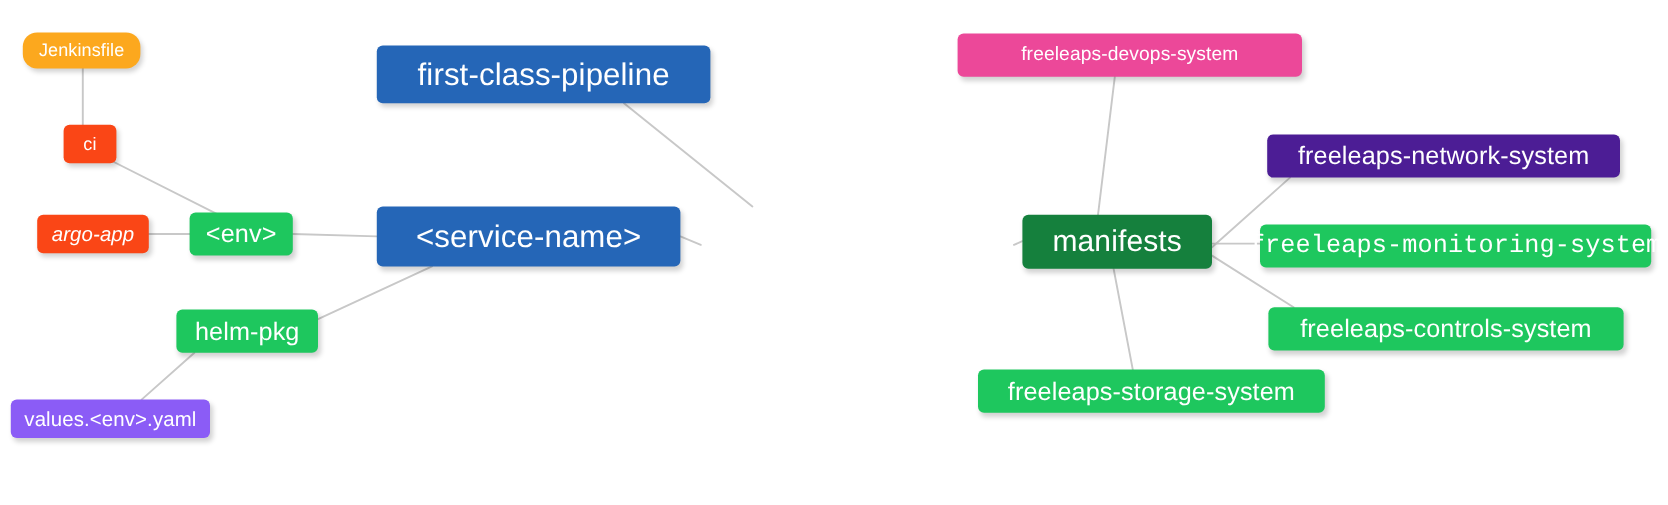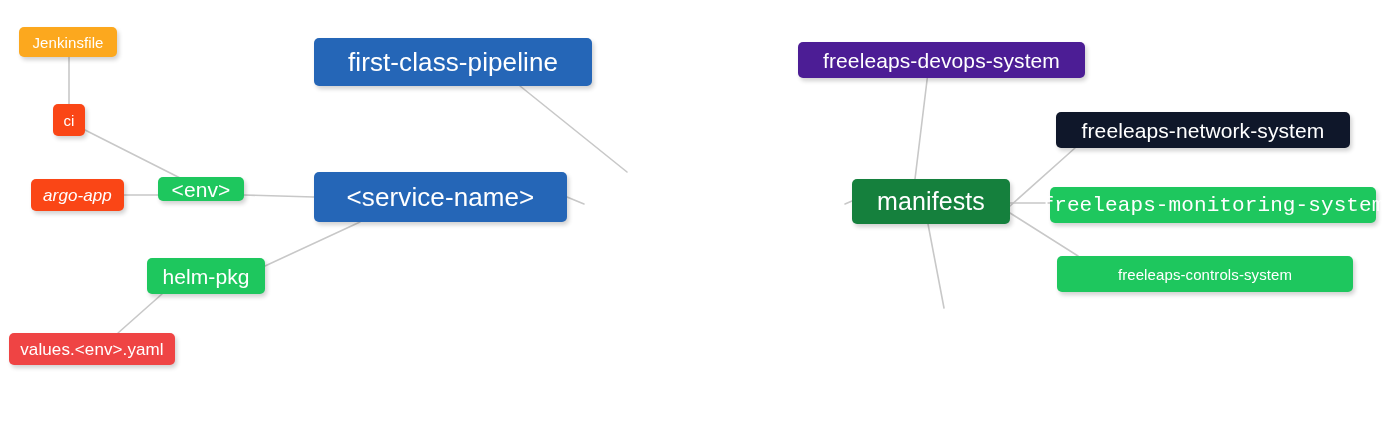--- a/index.html
+++ b/index.html
@@ -71,43 +71,46 @@
     </svg>
     <div class="node" style="left: 314px; top: 172px; width: 253px; height: 50px; background: rgb(37, 102, 183); font-size: 26px; text-align: right;">
       <span class="node-label">&lt;service-name&gt;</span>
     </div>
     <div class="node" style="left: 852px; top: 179px; width: 158px; height: 45px; background: #15803d; font-size: 25px;">
       <span class="node-label">manifests</span>
     </div>
     <div class="node" style="left: 314px; top: 38px; width: 278px; height: 48px; background: rgb(37, 102, 183); font-size: 26px;">
       <span class="node-label">first-class-pipeline</span>
     </div>
-    <div class="node" style="left: 158px; top: 177px; width: 86px; height: 24px; background: rgb(30, 199, 94); font-size: 21px;">
+    <div class="node" style="left: 158px; top: 177px; width: 86px; height: 36px; background: rgb(30, 199, 94); font-size: 21px;">
       <span class="node-label">&lt;env&gt;</span>
     </div>
     <div class="node" style="left: 147px; top: 258px; width: 118px; height: 36px; background: rgb(30, 199, 94); font-size: 21px;">
       <span class="node-label">helm-pkg</span>
     </div>
-    <div class="node" style="left: 53px; top: 104px; width: 32px; height: 32px; background: rgb(250, 70, 22); font-size: 15px;">
+    <div class="node" style="left: 53px; top: 104px; width: 44px; height: 32px; background: rgb(250, 70, 22); font-size: 15px;">
       <span class="node-label">ci</span>
     </div>
-    <div class="node" style="left: 19px; top: 27px; width: 98px; height: 30px; background: rgb(252, 168, 30); font-size: 15px;">
+    <div class="node" style="left: 19px; top: 27px; width: 98px; height: 30px; background: rgb(252, 168, 30); font-size: 15px; border-radius: 12px;">
       <span class="node-label">Jenkinsfile</span>
     </div>
     <div class="node" style="left: 31px; top: 179px; width: 93px; height: 32px; background: rgb(250, 70, 22); font-size: 17px; font-style: italic;">
       <span class="node-label">argo-app</span>
     </div>
-    <div class="node" style="left: 9px; top: 333px; width: 166px; height: 32px; background: #ef4444; font-size: 17px;">
+    <div class="node" style="left: 9px; top: 333px; width: 166px; height: 32px; background: #8b5cf6; font-size: 17px;">
       <span class="node-label">values.&lt;env&gt;.yaml</span>
     </div>
-    <div class="node" style="left: 798px; top: 28px; width: 287px; height: 36px; background: #4c1d95; font-size: 21px; margin-top: 14px;">
+    <div class="node" style="left: 798px; top: 28px; width: 287px; height: 36px; background: #ec4899; font-size: 16px;">
       <span class="node-label">freeleaps-devops-system</span>
     </div>
-    <div class="node" style="left: 1056px; top: 112px; width: 294px; height: 36px; background: #0f172a; font-size: 21px;">
+    <div class="node" style="left: 1056px; top: 112px; width: 294px; height: 36px; background: #4c1d95; font-size: 21px;">
       <span class="node-label">freeleaps-network-system</span>
     </div>
     <div class="node" style="left: 1050px; top: 187px; width: 326px; height: 36px; background: rgb(30, 199, 94); font-size: 21px; font-family: Liberation Mono, monospace;">
       <span class="node-label">freeleaps-monitoring-system</span>
     </div>
-    <div class="node" style="left: 1057px; top: 256px; width: 296px; height: 36px; background: rgb(30, 199, 94); font-size: 15px;">
+    <div class="node" style="left: 1057px; top: 256px; width: 296px; height: 36px; background: rgb(30, 199, 94); font-size: 21px;">
       <span class="node-label">freeleaps-controls-system</span>
+    </div>
+    <div class="node" style="left: 815px; top: 308px; width: 289px; height: 36px; background: rgb(30, 199, 94); font-size: 21px;">
+      <span class="node-label">freeleaps-storage-system</span>
     </div>
   </div>
 
 </body></html>

